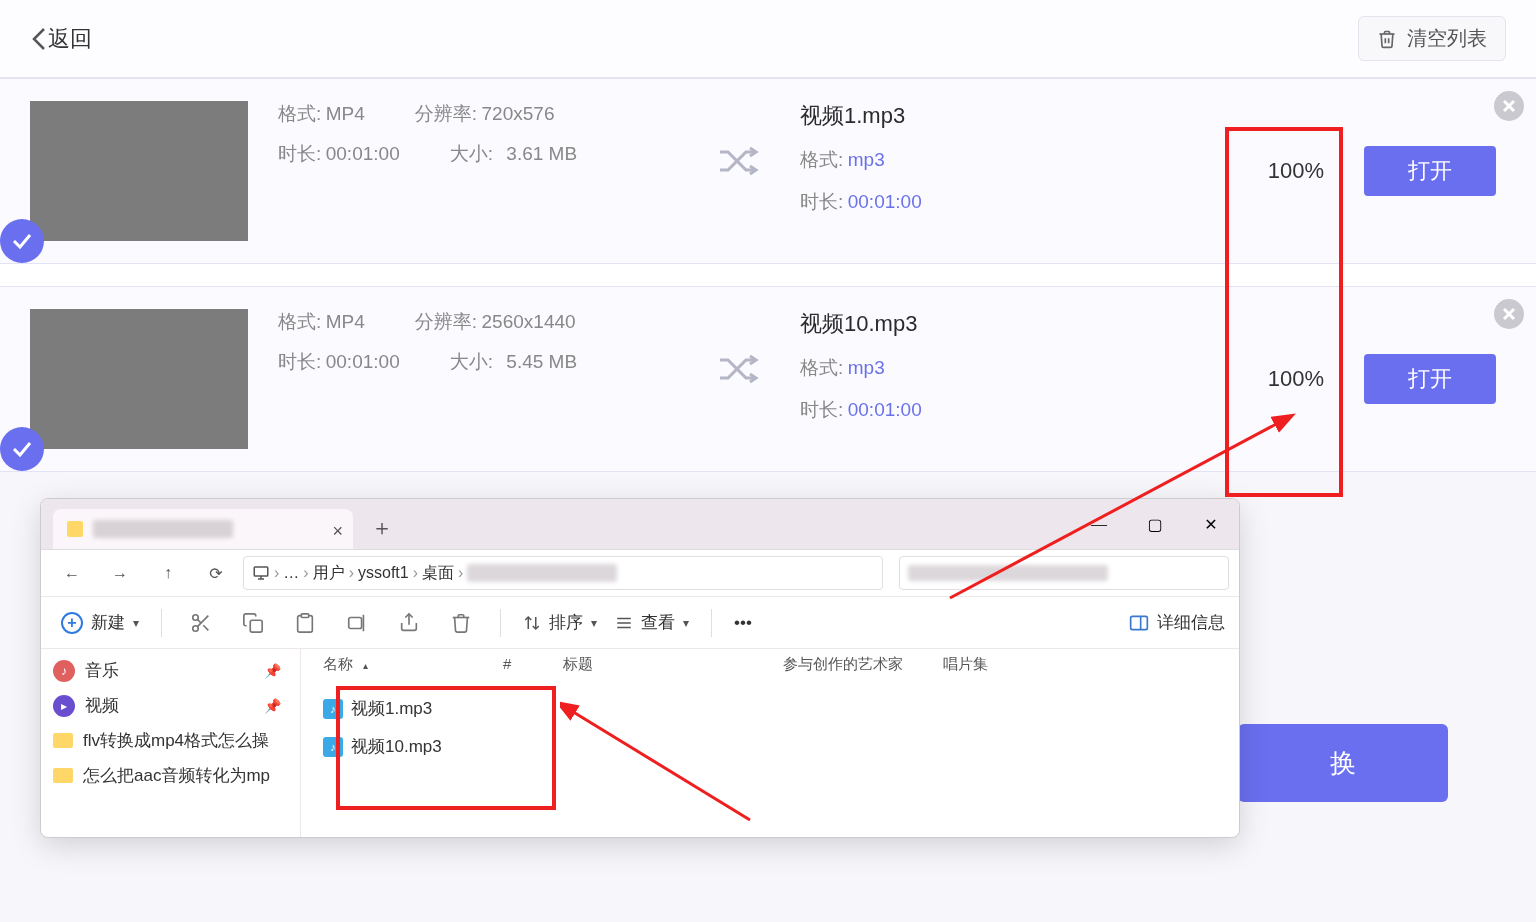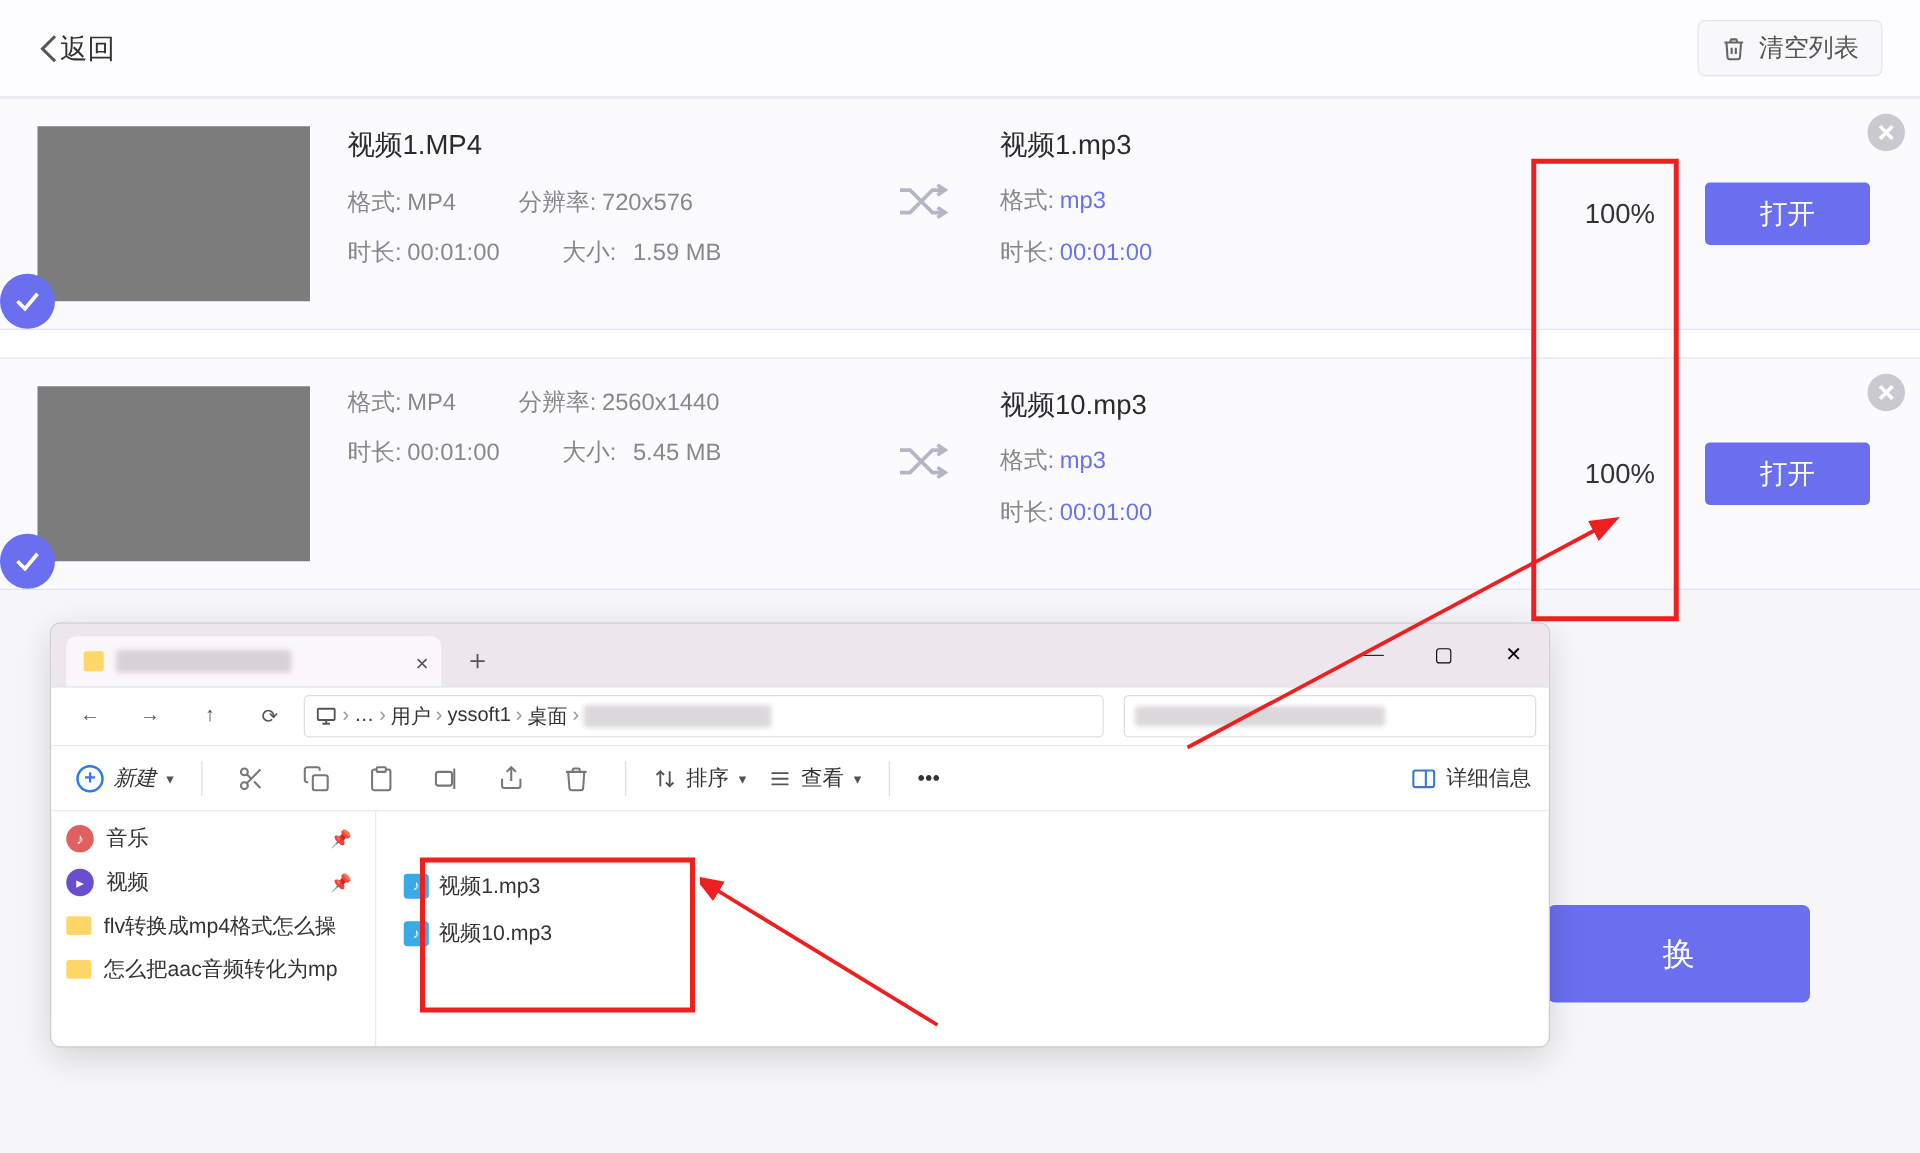--- a/index.html
+++ b/index.html
@@ -52,21 +52,21 @@
   .ex-addr { height:48px; border-top:1px solid #ddd; border-bottom:1px solid #ece7eb; display:flex; align-items:center; padding:0 10px; gap:6px; background:#fff;}
   .nav-btn{width:42px;height:34px;display:flex;align-items:center;justify-content:center;color:#555;cursor:pointer;}
   .crumb-wrap{flex:0 0 640px;height:34px;border:1px solid #e2dde1;border-radius:4px;display:flex;align-items:center;padding:0 8px;gap:4px;font-size:16px;color:#333;}
   .crumb-wrap .sep{color:#999;}
   .crumb-wrap .blur2{width:150px;height:18px;background:#dcd7db;filter:blur(2px);border-radius:3px;}
   .search-box{flex:1;height:34px;border:1px solid #e2dde1;border-radius:4px;margin-left:10px;display:flex;align-items:center;padding:0 8px;}
   .search-box .blur3{width:200px;height:16px;background:#dcd7db;filter:blur(2px);border-radius:3px;}
   .ex-toolbar{height:52px;border-bottom:1px solid #ece7eb;display:flex;align-items:center;padding:0 14px;gap:6px;background:#fff;}
   .tb-new{display:flex;align-items:center;gap:8px;cursor:pointer;padding:4px 6px;}
   .tb-new .plus{width:22px;height:22px;border:2px solid #2f7be0;border-radius:50%;display:flex;align-items:center;justify-content:center;color:#2f7be0;font-weight:bold;}
-  .tb-new span.lab{font-size:17px;color:#333;font-style:italic;}
+  .tb-new span.lab{font-size:17px;color:#333;}
   .tb-new .car{font-size:12px;color:#555;}
   .vsep{width:1px;height:28px;background:#e2dde1;margin:0 10px;}
   .tb-icon{width:46px;height:40px;display:flex;align-items:center;justify-content:center;cursor:pointer;}
   .tb-icon svg{stroke:#777;}
   .tb-item{display:flex;align-items:center;gap:8px;cursor:pointer;font-size:17px;color:#333;padding:0 6px;}
   .tb-item .car{font-size:12px;color:#555;}
   .tb-detail{margin-left:auto;display:flex;align-items:center;gap:8px;cursor:pointer;font-size:17px;color:#333;justify-content:space-between;}
   .ex-body{display:flex;height:190px;}
   .ex-side{width:260px;border-right:1px solid #ece7eb;padding:10px 12px;display:flex;flex-direction:column;gap:12px;}
   .side-item{display:flex;align-items:center;gap:10px;font-size:17px;color:#333;position:relative;cursor:pointer;}
@@ -114,28 +114,27 @@
         </svg>
       </div>
     <div class="close-x">
         <svg width="16" height="16" viewBox="0 0 16 16" fill="none" stroke-width="3">
           <line x1="3" y1="3" x2="13" y2="13"></line>
           <line x1="13" y1="3" x2="3" y2="13"></line>
         </svg>
       </div>
     <div class="thumb"></div>
     <div class="info1">
-      <div class="fname">视频1.MP4</div>
       <div class="meta-row">
         <div><span class="meta-label">格式:</span> <span class="meta-label">MP4</span></div>
         <div><span class="meta-label">分辨率:</span> <span class="meta-label">720x576</span></div>
       </div>
       <div class="meta-row">
         <div><span class="meta-label">时长:</span> <span class="meta-label">00:01:00</span></div>
-        <div><span class="meta-label">大小:</span>&nbsp;&nbsp;&nbsp;<span class="meta-label">1.59 MB</span></div>
+        <div><span class="meta-label">大小:</span>&nbsp;&nbsp;&nbsp;<span class="meta-label">3.61 MB</span></div>
       </div>
     </div>
     <div class="shuffle-col">
       <svg class="shuffle" width="42" height="34" viewBox="0 0 42 34" fill="none" stroke="#b4b5c5" stroke-width="3">
           <path d="M2 8 h8 l18 18 h8"></path>
           <polyline points="32 22 38 26 32 30"></polyline>
           <path d="M2 26 h8 l18 -18 h8"></path>
           <polyline points="32 4 38 8 32 12"></polyline>
         </svg>
     </div>
@@ -330,20 +329,27 @@
       <div class="side-item">
           <div class="ico-folder"></div>
           <span>flv转换成mp4格式怎么操</span>
         </div>
       <div class="side-item">
           <div class="ico-folder"></div>
           <span>怎么把aac音频转化为mp</span>
         </div>
     </div>
     <div class="ex-files">
+      <div class="cols">
+        <span><span>名称</span><span class="car2">▴</span></span>
+        <span>#</span>
+        <span>标题</span>
+        <span>参与创作的艺术家</span>
+        <span>唱片集</span>
+      </div>
       <div class="file-row" style="top:48px">
         <div class="fi-ico">♪</div>
         <span>视频1.mp3</span>
       </div>
       <div class="file-row" style="top:86px">
         <div class="fi-ico">♪</div>
         <span>视频10.mp3</span>
       </div>
     </div>
   </div>

